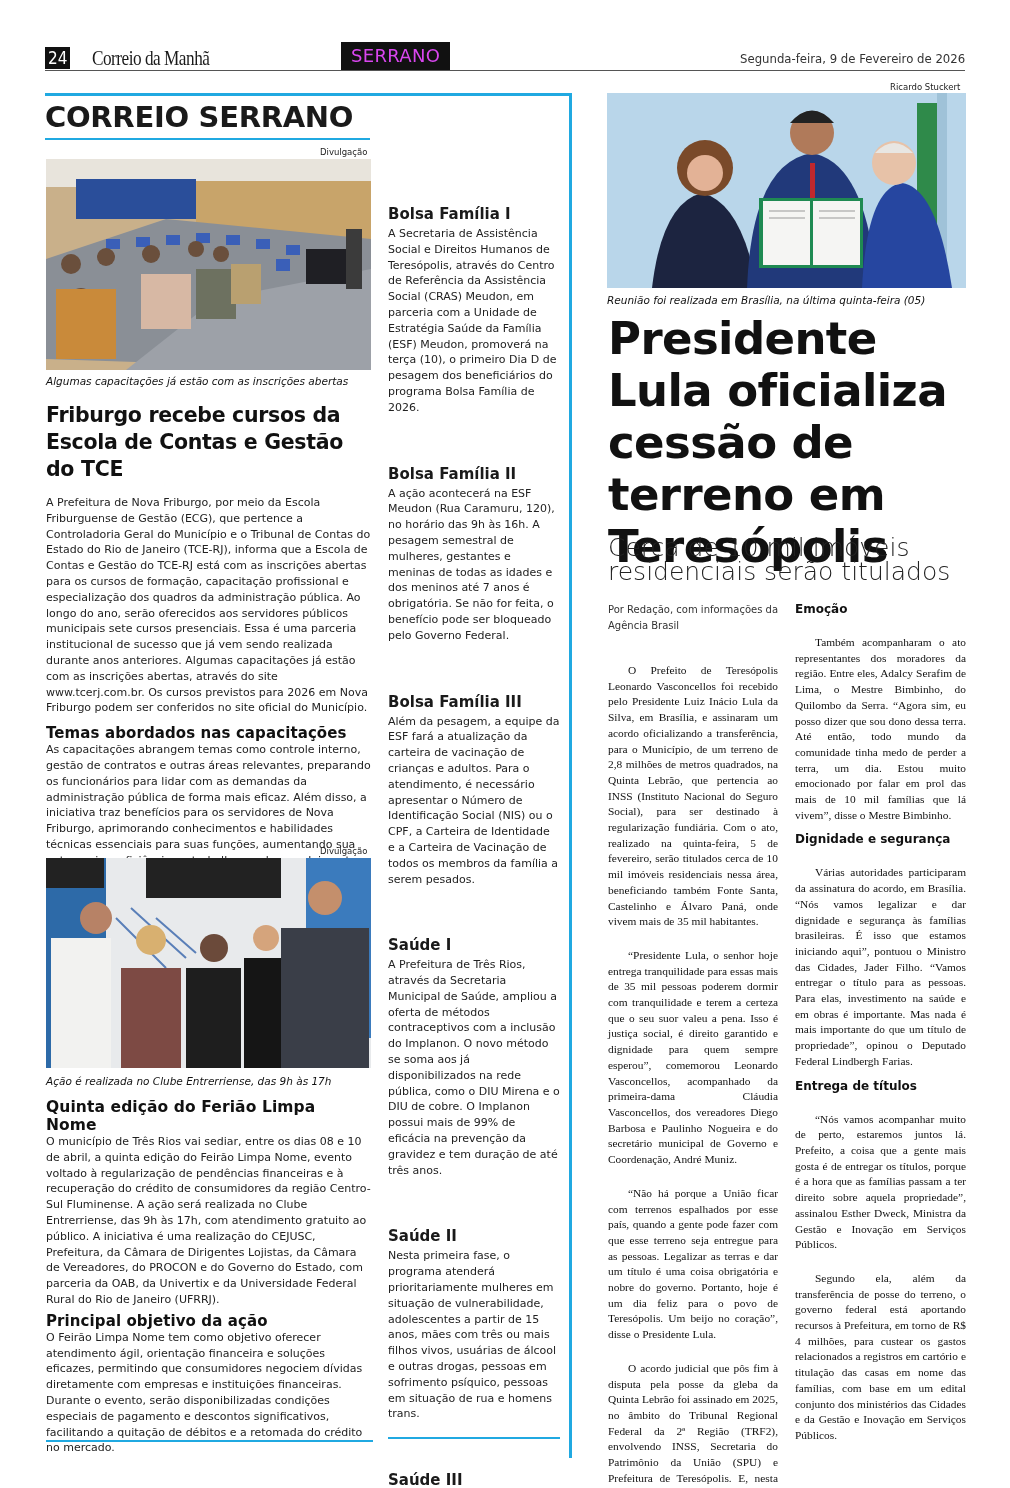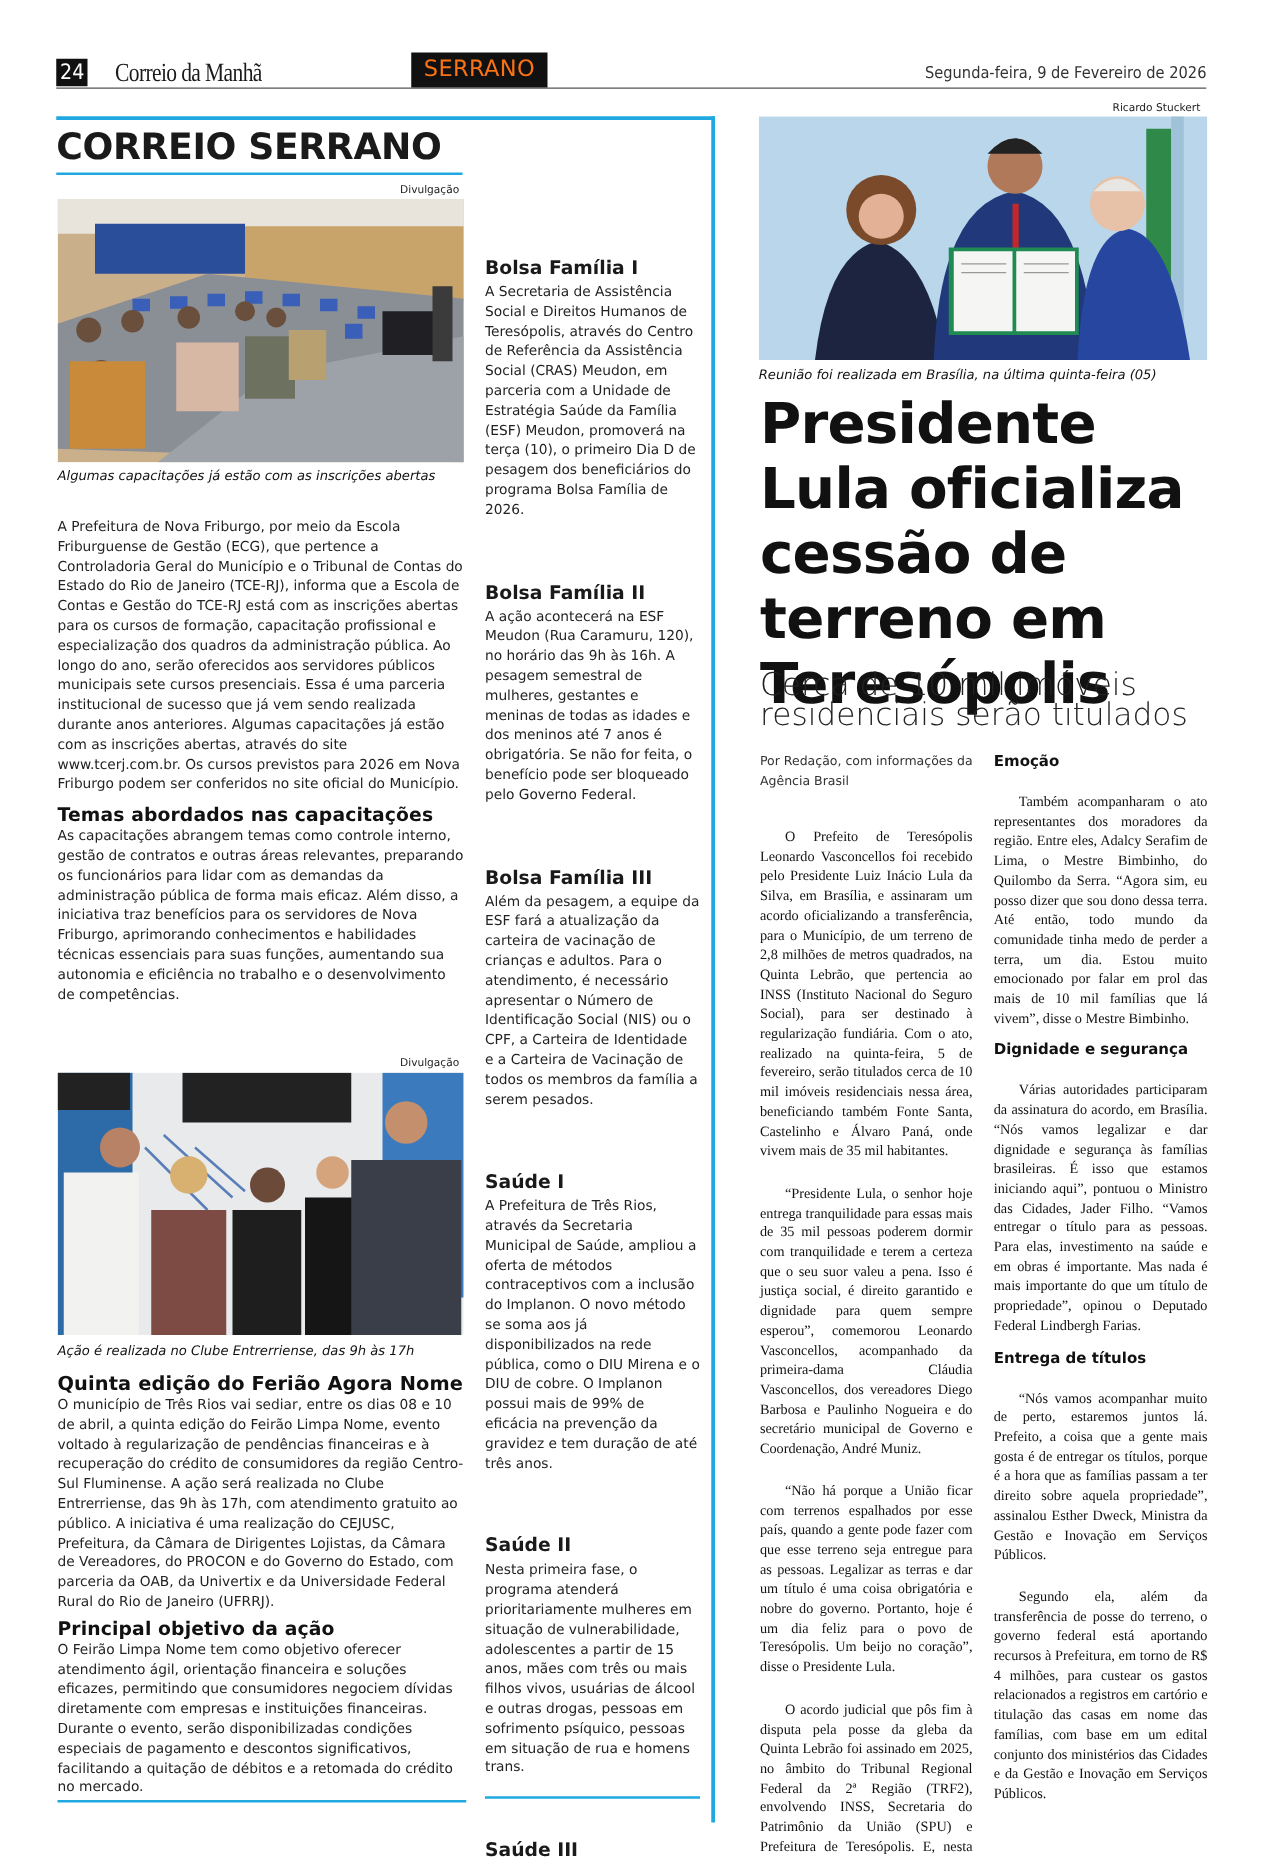--- a/index.html
+++ b/index.html
@@ -3,21 +3,21 @@
 <meta charset="utf-8">
 <style>
   * { box-sizing: border-box; margin: 0; padding: 0; }
   html, body { width: 1010px; height: 1488px; background: #fff; overflow: hidden; }
   body { position: relative; font-family: "DejaVu Sans", sans-serif; color: #1a1a1a; }
 
   
   .masthead { position: absolute; left: 45px; top: 45px; width: 920px; height: 26px; border-bottom: 1.5px solid #555; }
   .page-num { position: absolute; left: 0; top: 2px; background: #111; color: #fff; font-size: 17px; padding: 0 3px; line-height: 22px; font-family: "DejaVu Sans Condensed","DejaVu Sans", sans-serif; }
   .paper-name { position: absolute; left: 47px; top: 1px; font-family: "Liberation Serif", serif; font-size: 21px; letter-spacing: -0.6px; transform: scaleX(0.82); transform-origin: left; }
-  .section-tag { position: absolute; left: 284px; top: -3px; background: #111; color: #f97316; font-size: 18px; padding: 2px 10px; line-height: 24px; letter-spacing: 0.3px; }
+  .section-tag { position: absolute; left: 296px; top: -3px; background: #111; color: #d946ef; font-size: 18px; padding: 2px 10px; line-height: 24px; letter-spacing: 0.3px; }
   .date { position: absolute; right: 0; top: 6px; font-size: 13px; color: #333; transform: scaleX(0.9); transform-origin: right; }
 
   
   .serrano-box { position: absolute; left: 45px; top: 93px; width: 527px; height: 1365px; border-top: 3px solid #20a9e1; border-right: 3px solid #20a9e1; }
   .box-title { position: absolute; left: 45px; top: 100px; font-size: 29px; font-weight: bold; letter-spacing: -0.3px; }
   .box-title-rule { position: absolute; left: 45px; top: 138px; width: 325px; height: 2px; background: #20a9e1; }
 
   .credit { position: absolute; font-size: 8.5px; color: #222; }
   .photo { position: absolute; overflow: hidden; }
   .caption { position: absolute; font-size: 10.5px; font-style: italic; color: #111; white-space: nowrap; }
@@ -88,20 +88,21 @@
     <rect x="95" y="115" width="50" height="55" fill="#d7b8a4"></rect>
     <rect x="150" y="110" width="40" height="50" fill="#6d7160"></rect>
     <rect x="185" y="105" width="30" height="40" fill="#b9a070"></rect>
     <rect x="260" y="90" width="45" height="35" fill="#1f1f24"></rect>
     <rect x="300" y="70" width="16" height="60" fill="#3b3b3b"></rect>
   </svg>
 </div>
 <span class="caption" style="left:46px;top:375px;">Algumas capacitações já estão com as inscrições abertas</span>
 
 <div class="col-left" style="top:402px;">
+  <h2 class="headline-sm">Friburgo recebe cursos da Escola de Contas e Gestão do TCE</h2>
   <p class="body-sans" style="margin-top:12px;">A Prefeitura de Nova Friburgo, por meio da Escola Friburguense de Gestão (ECG), que pertence a Controladoria Geral do Município e o Tribunal de Contas do Estado do Rio de Janeiro (TCE-RJ), informa que a Escola de Contas e Gestão do TCE-RJ está com as inscrições abertas para os cursos de formação, capacitação profissional e especialização dos quadros da administração pública. Ao longo do ano, serão oferecidos aos servidores públicos municipais sete cursos presenciais. Essa é uma parceria institucional de sucesso que já vem sendo realizada durante anos anteriores. Algumas capacitações já estão com as inscrições abertas, através do site www.tcerj.com.br. Os cursos previstos para 2026 em Nova Friburgo podem ser conferidos no site oficial do Município.</p>
   <h3 class="sub-head" style="margin-top:8px;">Temas abordados nas capacitações</h3>
   <p class="body-sans">As capacitações abrangem temas como controle interno, gestão de contratos e outras áreas relevantes, preparando os funcionários para lidar com as demandas da administração pública de forma mais eficaz. Além disso, a iniciativa traz benefícios para os servidores de Nova Friburgo, aprimorando conhecimentos e habilidades técnicas essenciais para suas funções, aumentando sua autonomia e eficiência no trabalho e o desenvolvimento de competências.</p>
 </div>
 
 <span class="credit" style="left:320px;top:846px;">Divulgação</span>
 <div class="photo" style="left:46px;top:858px;width:325px;height:210px;">
   <svg width="325" height="210" viewBox="0 0 325 210">
     <rect width="325" height="210" fill="#e8eaec"></rect>
     <rect x="0" y="0" width="60" height="210" fill="#2d6aa8"></rect>
@@ -119,21 +120,21 @@
       <circle cx="168" cy="90" r="14" fill="#6b4a3a"></circle>
     <rect x="198" y="100" width="50" height="110" fill="#151515"></rect>
       <circle cx="220" cy="80" r="13" fill="#d5a47c"></circle>
     <rect x="235" y="70" width="88" height="140" fill="#3a3e48"></rect>
       <circle cx="279" cy="40" r="17" fill="#c48f6c"></circle>
   </svg>
 </div>
 <span class="caption" style="left:46px;top:1075px;">Ação é realizada no Clube Entrerriense, das 9h às 17h</span>
 
 <div class="col-left" style="top:1098px;">
-  <h3 class="sub-head" style="font-size:15.5px;">Quinta edição do Ferião Agora Nome</h3>
+  <h3 class="sub-head" style="font-size:15.5px;">Quinta edição do Ferião Limpa Nome</h3>
   <p class="body-sans">O município de Três Rios vai sediar, entre os dias 08 e 10 de abril, a quinta edição do Feirão Limpa Nome, evento voltado à regularização de pendências financeiras e à recuperação do crédito de consumidores da região Centro-Sul Fluminense. A ação será realizada no Clube Entrerriense, das 9h às 17h, com atendimento gratuito ao público. A iniciativa é uma realização do CEJUSC, Prefeitura, da Câmara de Dirigentes Lojistas, da Câmara de Vereadores, do PROCON e do Governo do Estado, com parceria da OAB, da Univertix e da Universidade Federal Rural do Rio de Janeiro (UFRRJ).</p>
   <h3 class="sub-head" style="margin-top:4px;">Principal objetivo da ação</h3>
   <p class="body-sans">O Feirão Limpa Nome tem como objetivo oferecer atendimento ágil, orientação financeira e soluções eficazes, permitindo que consumidores negociem dívidas diretamente com empresas e instituições financeiras. Durante o evento, serão disponibilizadas condições especiais de pagamento e descontos significativos, facilitando a quitação de débitos e a retomada do crédito no mercado.</p>
 </div>
 <div class="left-rule"></div>
 
 <div class="col-mid" style="top:156px;">
   <div class="mid-block">
     <h3 class="mid-head">Bolsa Família I</h3>
     <p class="mid-body">A Secretaria de Assistência Social e Direitos Humanos de Teresópolis, através do Centro de Referência da Assistência Social (CRAS) Meudon, em parceria com a Unidade de Estratégia Saúde da Família (ESF) Meudon, promoverá na terça (10), o primeiro Dia D de pesagem dos beneficiários do programa Bolsa Família de 2026.</p>

